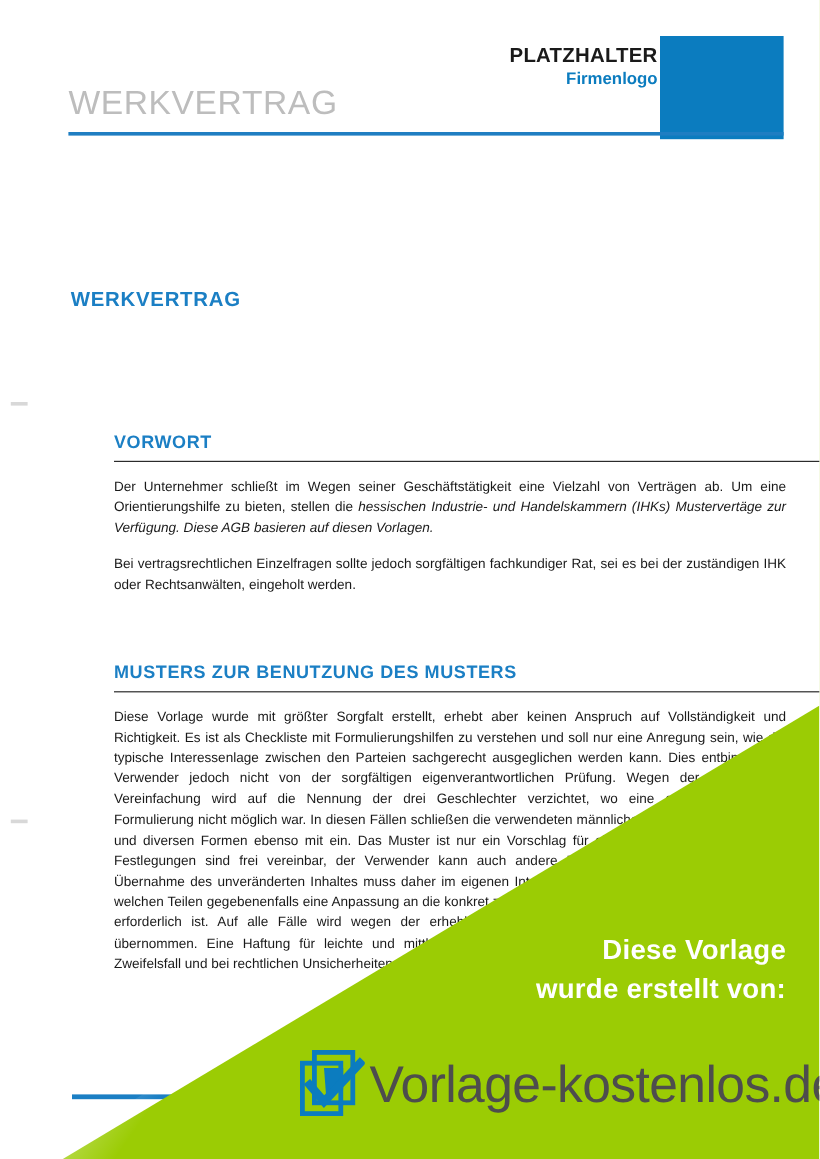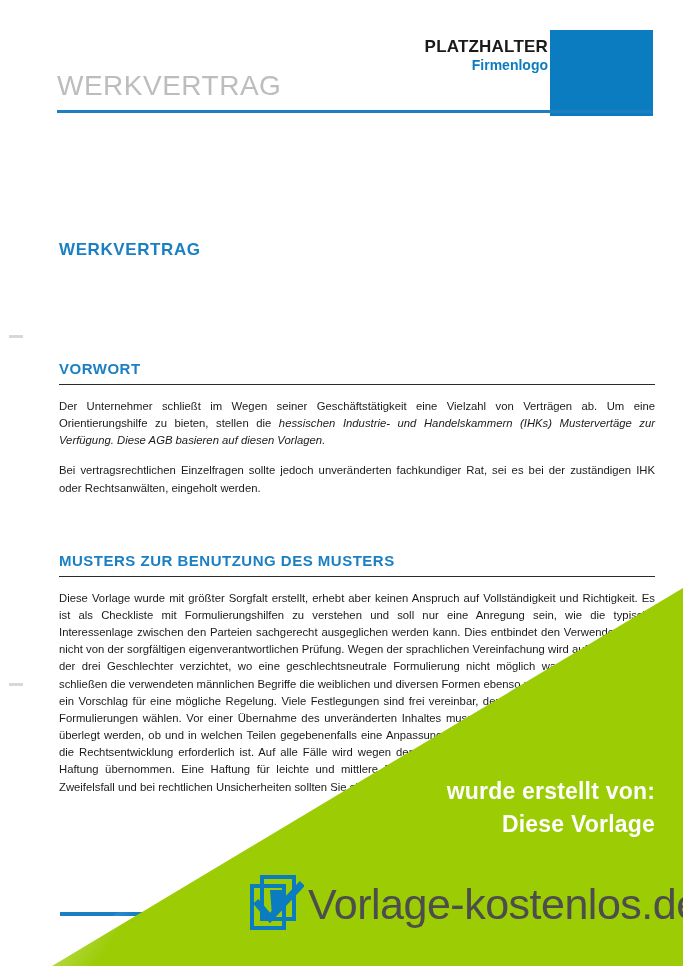--- a/index.html
+++ b/index.html
@@ -89,21 +89,21 @@
   }
   .doc-title {
     font-size: 17px;
     font-weight: bold;
     color: #1b7fc4;
     letter-spacing: 0.6px;
     margin: 0 0 0 0;
   }
   .spacer-1 { height: 100px; }
 
-  .section { margin-bottom: 0; }
+  .section { margin-bottom: 0; margin-left: 36px; }
   .section-heading {
     font-size: 15px;
     font-weight: bold;
     color: #1b7fc4;
     letter-spacing: 0.5px;
     margin: 0;
     padding-bottom: 4px;
   }
   .section-rule {
     width: 596px;
@@ -239,21 +239,21 @@
 
     <div class="section">
       <div class="section-heading">VORWORT</div>
       <div class="section-rule"></div>
 
       <p class="body-text">
         <span>Der Unternehmer schließt im Wegen seiner Geschäftstätigkeit eine Vielzahl von Verträgen ab. Um eine Orientierungshilfe zu bieten, stellen die </span><span class="ital">hessischen Industrie- und Handelskammern (IHKs) Mustervertäge zur Verfügung. Diese AGB basieren auf diesen Vorlagen.</span>
       </p>
 
       <p class="body-text">
-        <span>Bei vertragsrechtlichen Einzelfragen sollte jedoch unveränderten fachkundiger Rat, sei es bei der zuständigen IHK oder Rechtsanwälten, eingeholt werden.</span>
+        <span>Bei vertragsrechtlichen Einzelfragen sollte jedoch sorgfältigen fachkundiger Rat, sei es bei der zuständigen IHK oder Rechtsanwälten, eingeholt werden.</span>
       </p>
     </div>
 
     <div class="gap-between-sections"></div>
 
     <div class="section">
       <div class="section-heading">MUSTERS ZUR BENUTZUNG DES MUSTERS</div>
       <div class="section-rule"></div>
 
       <p class="body-text tight">
@@ -262,22 +262,22 @@
     </div>
 
   </div>
 
   <div class="footer-rule"></div>
 
   <div class="green-overlay"></div>
   <div class="green-fade"></div>
 
   <div class="overlay-caption">
+    <div>Diese Vorlage</div>
     <div>wurde erstellt von:</div>
-    <div>Diese Vorlage</div>
   </div>
 
   <div class="vk-logo">
     <svg class="vk-mark" viewBox="0 0 56 60">
 
       <rect x="14" y="3" width="32" height="42" fill="none" stroke="#0b7cbf" stroke-width="4"></rect>
 
       <rect x="4" y="12" width="32" height="42" fill="none" stroke="#0b7cbf" stroke-width="4"></rect>
 
       <path d="M22 16 L38 16 L38 34 L24 42 L22 16 Z" fill="#0b7cbf"></path>

